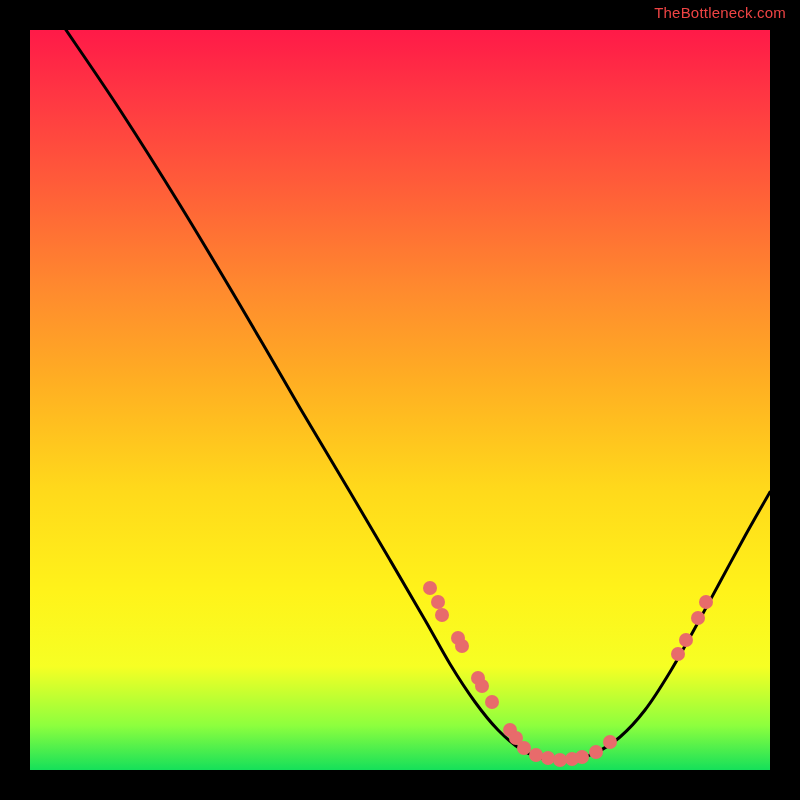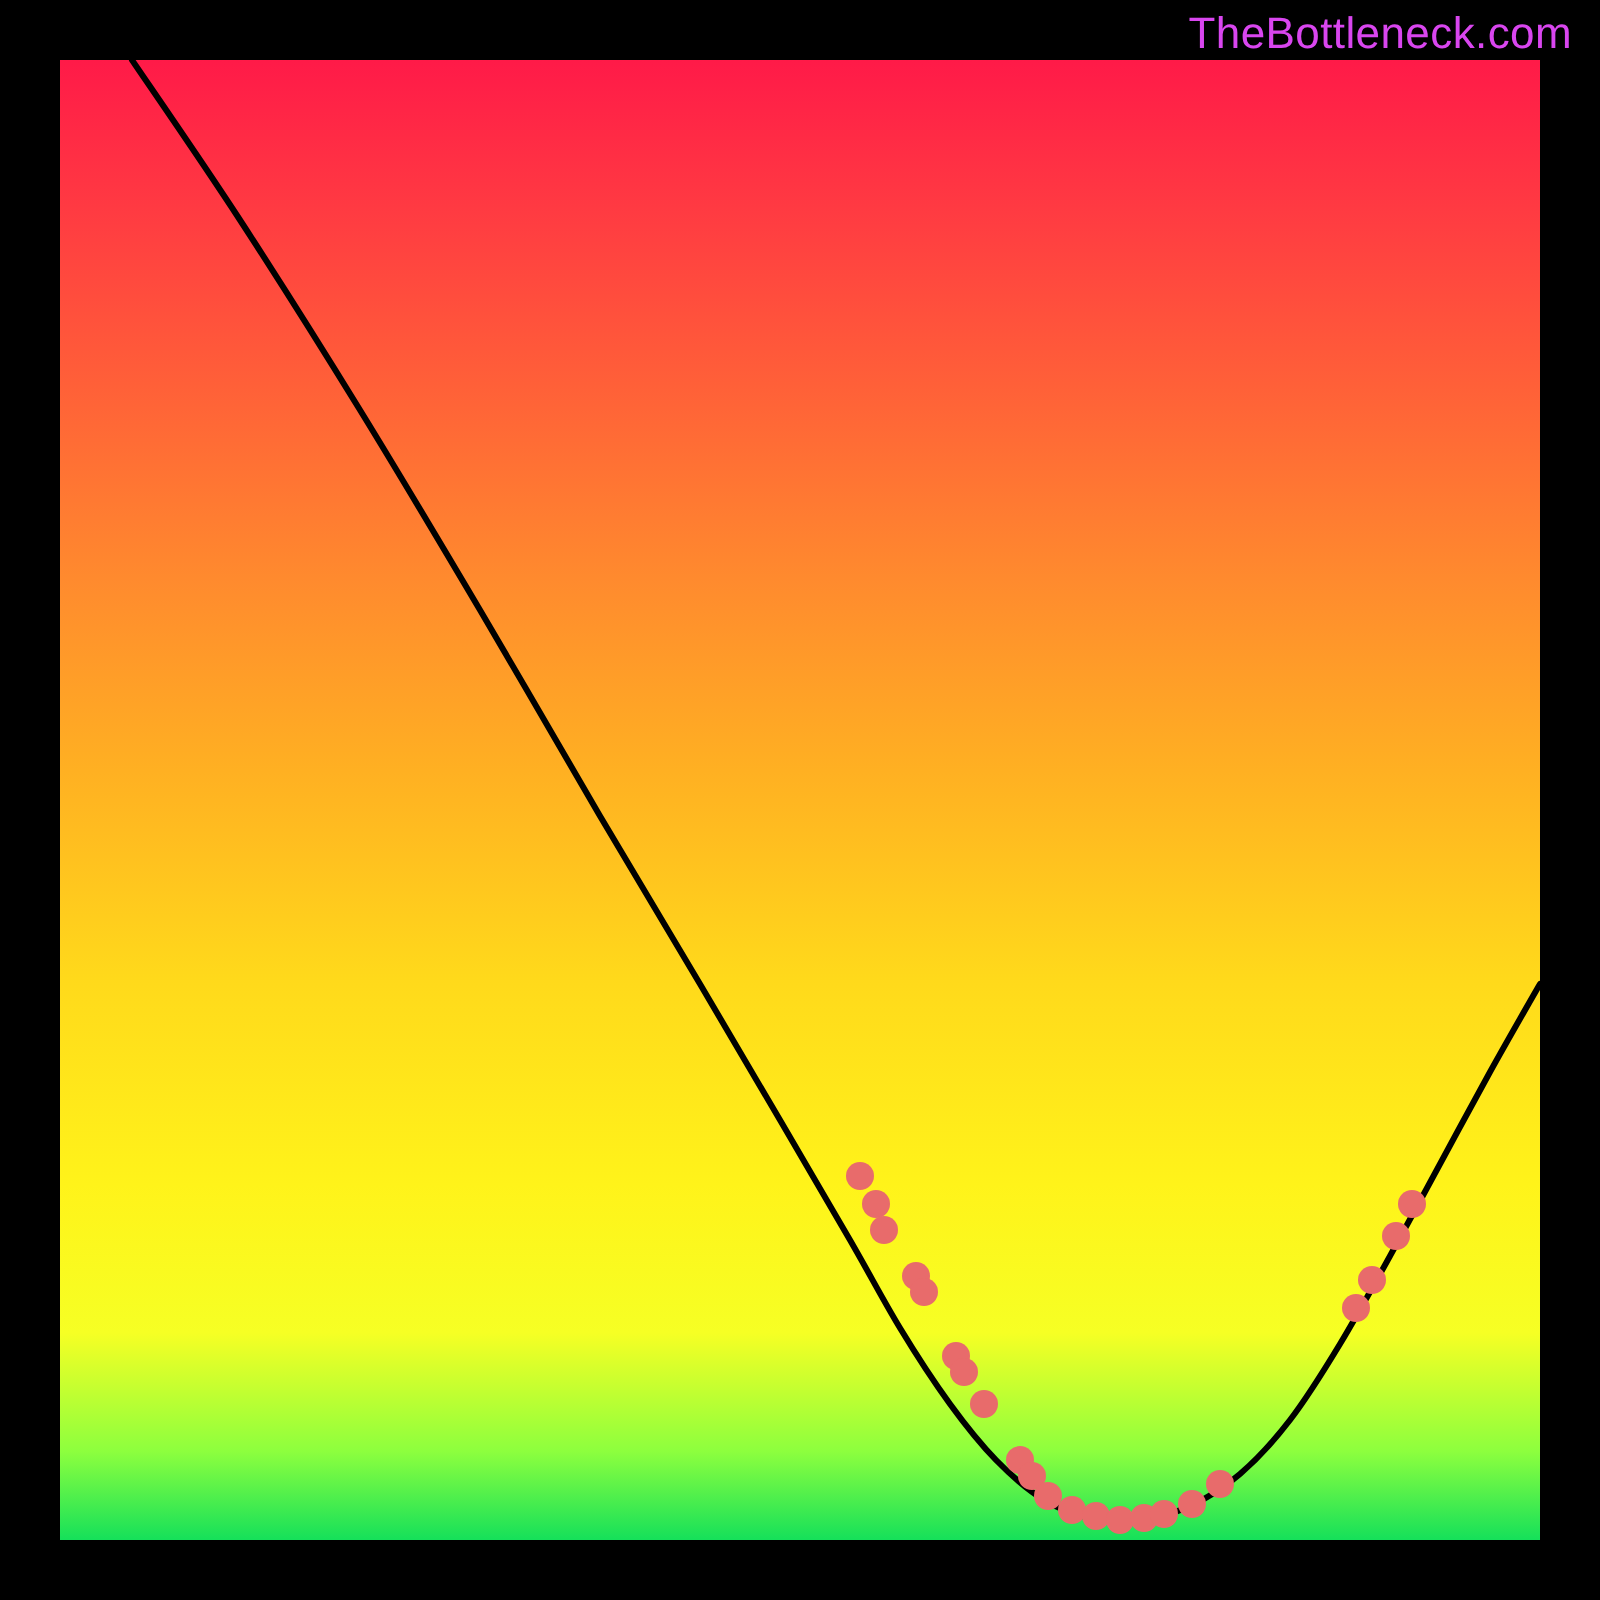--- a/index.html
+++ b/index.html
@@ -16,22 +16,22 @@
     left: 0;
     top: 0;
     width: 800px;
     height: 800px;
     background: #000;
   }
   .watermark {
     position: absolute;
     top: 4px;
     right: 14px;
-    color: #d946ef;
-    font-size: 22px;
+    color: #ef4444;
+    font-size: 15px;
     letter-spacing: 0.2px;
     font-weight: 400;
   }
   .plot {
     position: absolute;
     left: 30px;
     top: 30px;
     width: 740px;
     height: 740px;
     

